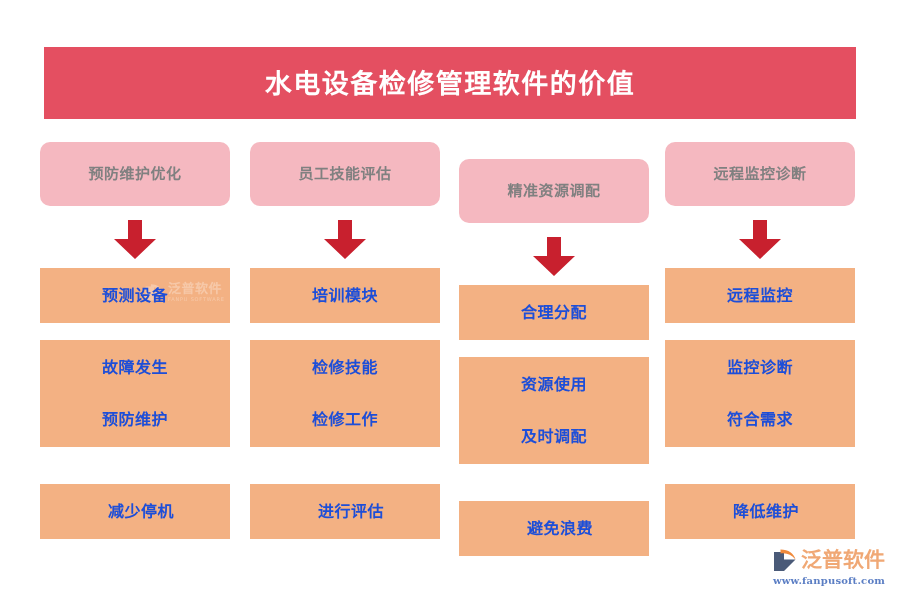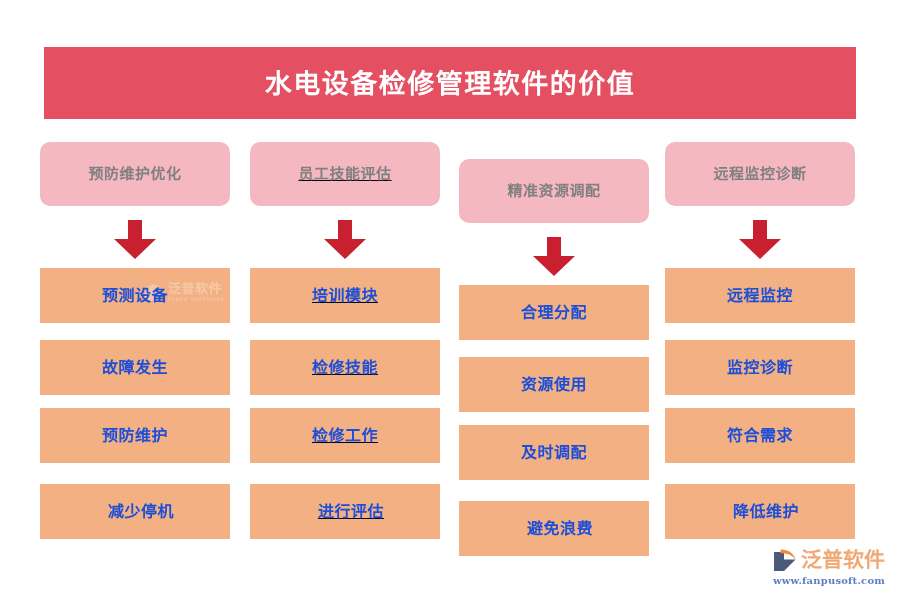--- a/index.html
+++ b/index.html
@@ -39,21 +39,21 @@
   }
   .title-text {
     color: #ffffff;
     font-size: 27px;
     font-weight: bold;
     letter-spacing: 1.5px;
     line-height: 1;
     white-space: nowrap;
   }
   .col-0 { left: 40px; }
-  .col-1 { left: 250px; text-decoration: underline; }
+  .col-1 { left: 250px; }
   .col-2 { left: 459px; margin-top: 17px; }
   .col-3 { left: 665px; }
 
   
   .head-box {
     position: absolute;
     top: 142px;
     width: 190px;
     height: 64px;
     background: #f5b8c0;
@@ -103,21 +103,21 @@
     font-weight: bold;
     letter-spacing: 0.5px;
     line-height: 1;
     white-space: nowrap;
     position: relative;
     z-index: 2;
   }
 
   .row-0 { top: 268px; }
   .row-1 { top: 340px; }
-  .row-2 { top: 408px; }
+  .row-2 { top: 392px; }
   .row-3 { top: 484px; padding-left: 12px; }
 
   
   .cell-watermark {
     position: absolute;
     left: 104px;
     top: 14px;
     display: flex;
     align-items: center;
     gap: 4px;

